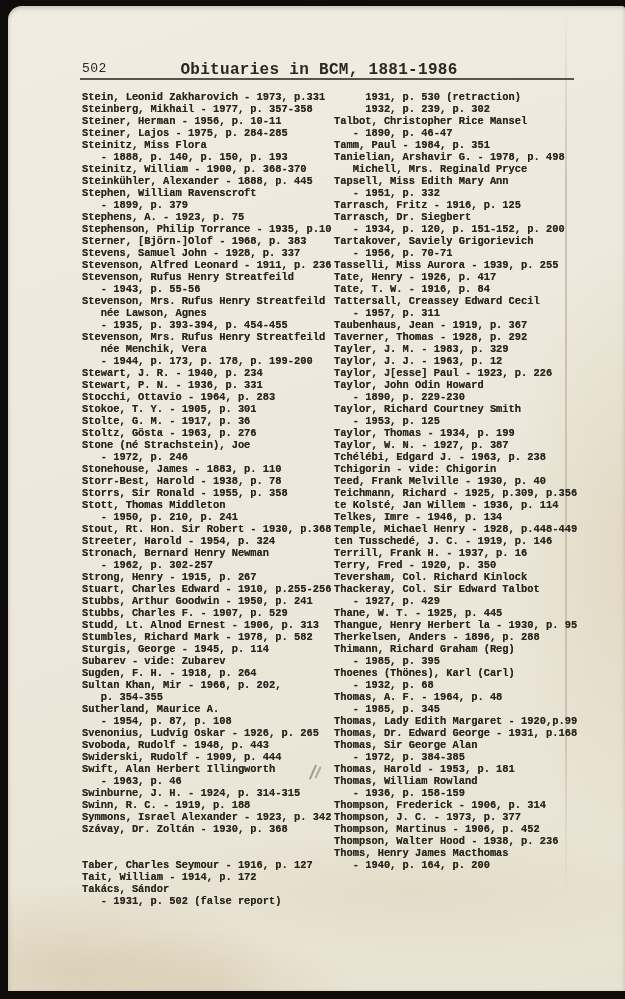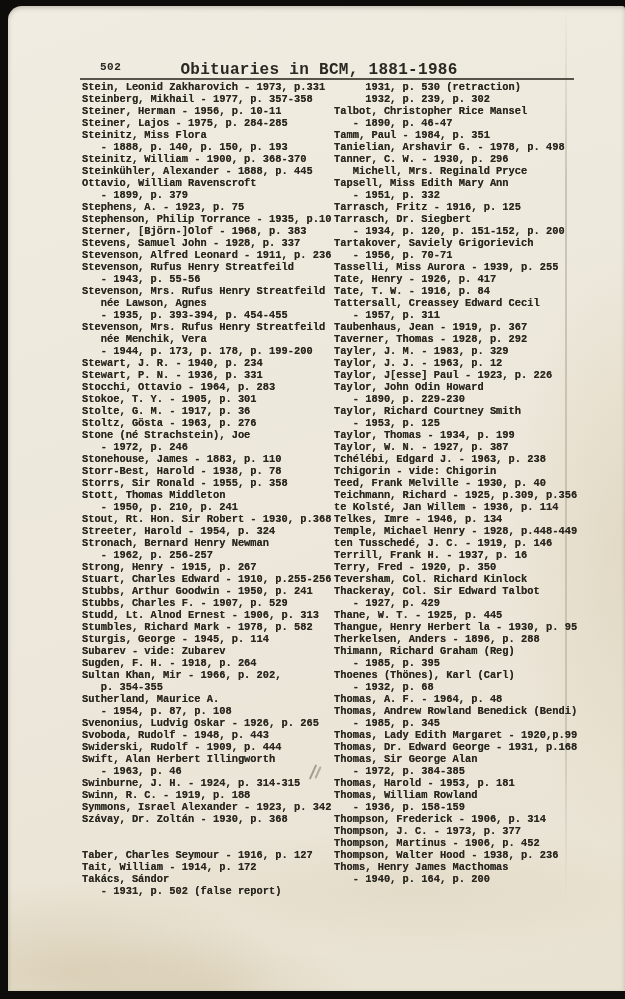--- a/index.html
+++ b/index.html
@@ -18,34 +18,33 @@
       linear-gradient(160deg,#f0ece1 0%,#ece7da 55%,#e8e2d2 100%);
     border-radius:14px 3px 0 0;
     box-shadow:inset 0 2px 4px rgba(60,55,40,0.25);
   }
   .page-edge-line{
     position:absolute;top:0;bottom:90px;left:557px;width:2px;
     background:linear-gradient(to bottom, rgba(140,128,105,0.0), rgba(140,128,105,0.35) 20%, rgba(140,128,105,0.30) 80%, rgba(140,128,105,0));
   }
   .hdr-num{
     position:absolute;left:74px;top:55px;
-    font-size:11px;font-weight:bold;color:#2a2822;
+    font-size:13px;font-weight:normal;color:#2a2822;
     letter-spacing:0.5px;
-    margin-left:18px;
   }
   .hdr-title{
     position:absolute;left:72px;top:55px;width:478px;text-align:center;
     font-size:16px;font-weight:bold;color:#2a2822;letter-spacing:0.3px;
   }
   .hdr-rule{
     position:absolute;left:72px;top:72px;width:494px;height:2px;
     background:#3b3831;opacity:0.85;
   }
   .cols{
-    position:absolute;left:74px;top:75px;right:0;display:flex;
+    position:absolute;left:74px;top:85px;right:0;display:flex;
   }
   .col{width:252px;flex:0 0 252px;}
   .col.right{width:246px;flex:0 0 246px;}
   .line{
     white-space:pre;height:12px;line-height:12px;
     font-size:10.4px;font-weight:bold;color:#28261f;
     text-shadow:0 0 0.5px rgba(45,42,32,0.7);
   }
   .pen-mark{
     position:absolute;left:304px;top:758px;width:2px;height:16px;
@@ -69,21 +68,21 @@
   <div class="cols">
     <div class="col left">
         <div class="line">Stein, Leonid Zakharovich - 1973, p.331</div>
         <div class="line">Steinberg, Mikhail - 1977, p. 357-358</div>
         <div class="line">Steiner, Herman - 1956, p. 10-11</div>
         <div class="line">Steiner, Lajos - 1975, p. 284-285</div>
         <div class="line">Steinitz, Miss Flora</div>
         <div class="line">   - 1888, p. 140, p. 150, p. 193</div>
         <div class="line">Steinitz, William - 1900, p. 368-370</div>
         <div class="line">Steinkühler, Alexander - 1888, p. 445</div>
-        <div class="line">Ottavio, William Ravenscroft</div>
+        <div class="line">Stephen, William Ravenscroft</div>
         <div class="line">   - 1899, p. 379</div>
         <div class="line">Stephens, A. - 1923, p. 75</div>
         <div class="line">Stephenson, Philip Torrance - 1935, p.10</div>
         <div class="line">Sterner, [Björn-]Olof - 1968, p. 383</div>
         <div class="line">Stevens, Samuel John - 1928, p. 337</div>
         <div class="line">Stevenson, Alfred Leonard - 1911, p. 236</div>
         <div class="line">Stevenson, Rufus Henry Streatfeild</div>
         <div class="line">   - 1943, p. 55-56</div>
         <div class="line">Stevenson, Mrs. Rufus Henry Streatfeild</div>
         <div class="line">   née Lawson, Agnes</div>
@@ -100,21 +99,21 @@
         <div class="line">Stone (né Strachstein), Joe</div>
         <div class="line">   - 1972, p. 246</div>
         <div class="line">Stonehouse, James - 1883, p. 110</div>
         <div class="line">Storr-Best, Harold - 1938, p. 78</div>
         <div class="line">Storrs, Sir Ronald - 1955, p. 358</div>
         <div class="line">Stott, Thomas Middleton</div>
         <div class="line">   - 1950, p. 210, p. 241</div>
         <div class="line">Stout, Rt. Hon. Sir Robert - 1930, p.368</div>
         <div class="line">Streeter, Harold - 1954, p. 324</div>
         <div class="line">Stronach, Bernard Henry Newman</div>
-        <div class="line">   - 1962, p. 256-257</div>
+        <div class="line">   - 1962, p. 302-257</div>
         <div class="line">Strong, Henry - 1915, p. 267</div>
         <div class="line">Stuart, Charles Edward - 1910, p.255-256</div>
         <div class="line">Stubbs, Arthur Goodwin - 1950, p. 241</div>
         <div class="line">Stubbs, Charles F. - 1907, p. 529</div>
         <div class="line">Studd, Lt. Alnod Ernest - 1906, p. 313</div>
         <div class="line">Stumbles, Richard Mark - 1978, p. 582</div>
         <div class="line">Sturgis, George - 1945, p. 114</div>
         <div class="line">Subarev - vide: Zubarev</div>
         <div class="line">Sugden, F. H. - 1918, p. 264</div>
         <div class="line">Sultan Khan, Mir - 1966, p. 202,</div>
@@ -137,21 +136,20 @@
         <div class="line">Takács, Sándor</div>
         <div class="line">   - 1931, p. 502 (false report)</div>
       </div>
     <div class="col right">
         <div class="line">     1931, p. 530 (retraction)</div>
         <div class="line">     1932, p. 239, p. 302</div>
         <div class="line">Talbot, Christopher Rice Mansel</div>
         <div class="line">   - 1890, p. 46-47</div>
         <div class="line">Tamm, Paul - 1984, p. 351</div>
         <div class="line">Tanielian, Arshavir G. - 1978, p. 498</div>
-        <div class="line">Tanner, C. W. - 1930, p. 296</div>
         <div class="line">   Michell, Mrs. Reginald Pryce</div>
         <div class="line">Tapsell, Miss Edith Mary Ann</div>
         <div class="line">   - 1951, p. 332</div>
         <div class="line">Tarrasch, Fritz - 1916, p. 125</div>
         <div class="line">Tarrasch, Dr. Siegbert</div>
         <div class="line">   - 1934, p. 120, p. 151-152, p. 200</div>
         <div class="line">Tartakover, Saviely Grigorievich</div>
         <div class="line">   - 1956, p. 70-71</div>
         <div class="line">Tasselli, Miss Aurora - 1939, p. 255</div>
         <div class="line">Tate, Henry - 1926, p. 417</div>
@@ -183,21 +181,20 @@
         <div class="line">Thackeray, Col. Sir Edward Talbot</div>
         <div class="line">   - 1927, p. 429</div>
         <div class="line">Thane, W. T. - 1925, p. 445</div>
         <div class="line">Thangue, Henry Herbert la - 1930, p. 95</div>
         <div class="line">Therkelsen, Anders - 1896, p. 288</div>
         <div class="line">Thimann, Richard Graham (Reg)</div>
         <div class="line">   - 1985, p. 395</div>
         <div class="line">Thoenes (Thönes), Karl (Carl)</div>
         <div class="line">   - 1932, p. 68</div>
         <div class="line">Thomas, A. F. - 1964, p. 48</div>
-        <div class="line">Thomas, Andrew Rowland Benedick (Bendi)</div>
         <div class="line">   - 1985, p. 345</div>
         <div class="line">Thomas, Lady Edith Margaret - 1920,p.99</div>
         <div class="line">Thomas, Dr. Edward George - 1931, p.168</div>
         <div class="line">Thomas, Sir George Alan</div>
         <div class="line">   - 1972, p. 384-385</div>
         <div class="line">Thomas, Harold - 1953, p. 181</div>
         <div class="line">Thomas, William Rowland</div>
         <div class="line">   - 1936, p. 158-159</div>
         <div class="line">Thompson, Frederick - 1906, p. 314</div>
         <div class="line">Thompson, J. C. - 1973, p. 377</div>

